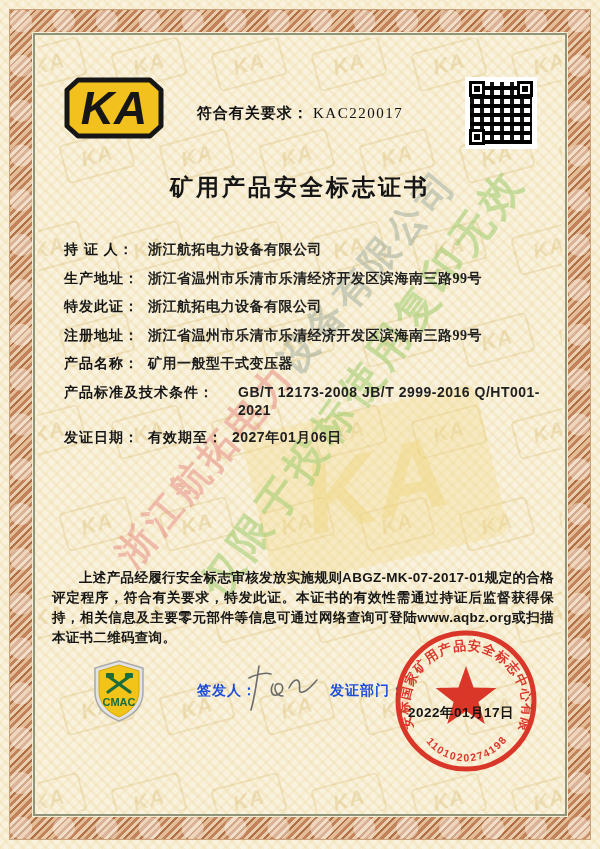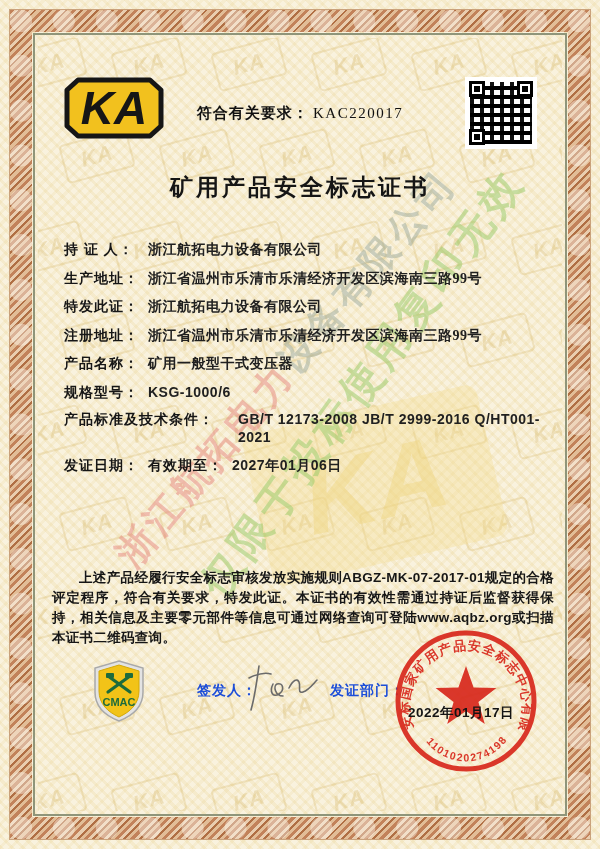--- a/index.html
+++ b/index.html
@@ -175,24 +175,20 @@
       </div>
     <div class="frow">
         <span class="flabel">注册地址：</span>
         <span class="fvalue">浙江省温州市乐清市乐清经济开发区滨海南三路99号</span>
       </div>
     <div class="frow">
         <span class="flabel">产品名称：</span>
         <span class="fvalue">矿用一般型干式变压器</span>
       </div>
     <div class="frow">
-        <span class="flabel">规格型号：</span>
-        <span class="fvalue num">KSG-1000/6</span>
-      </div>
-    <div class="frow">
         <span class="flabel wide">产品标准及技术条件：</span>
         <span class="fvalue num">GB/T 12173-2008 JB/T 2999-2016 Q/HT001-2021</span>
       </div>
     <div class="frow dates">
       <span class="flabel">发证日期：</span>
       <span class="flabel valid">有效期至：</span>
       <span class="fvalue num">2027年01月06日</span>
     </div>
   </div>
 

